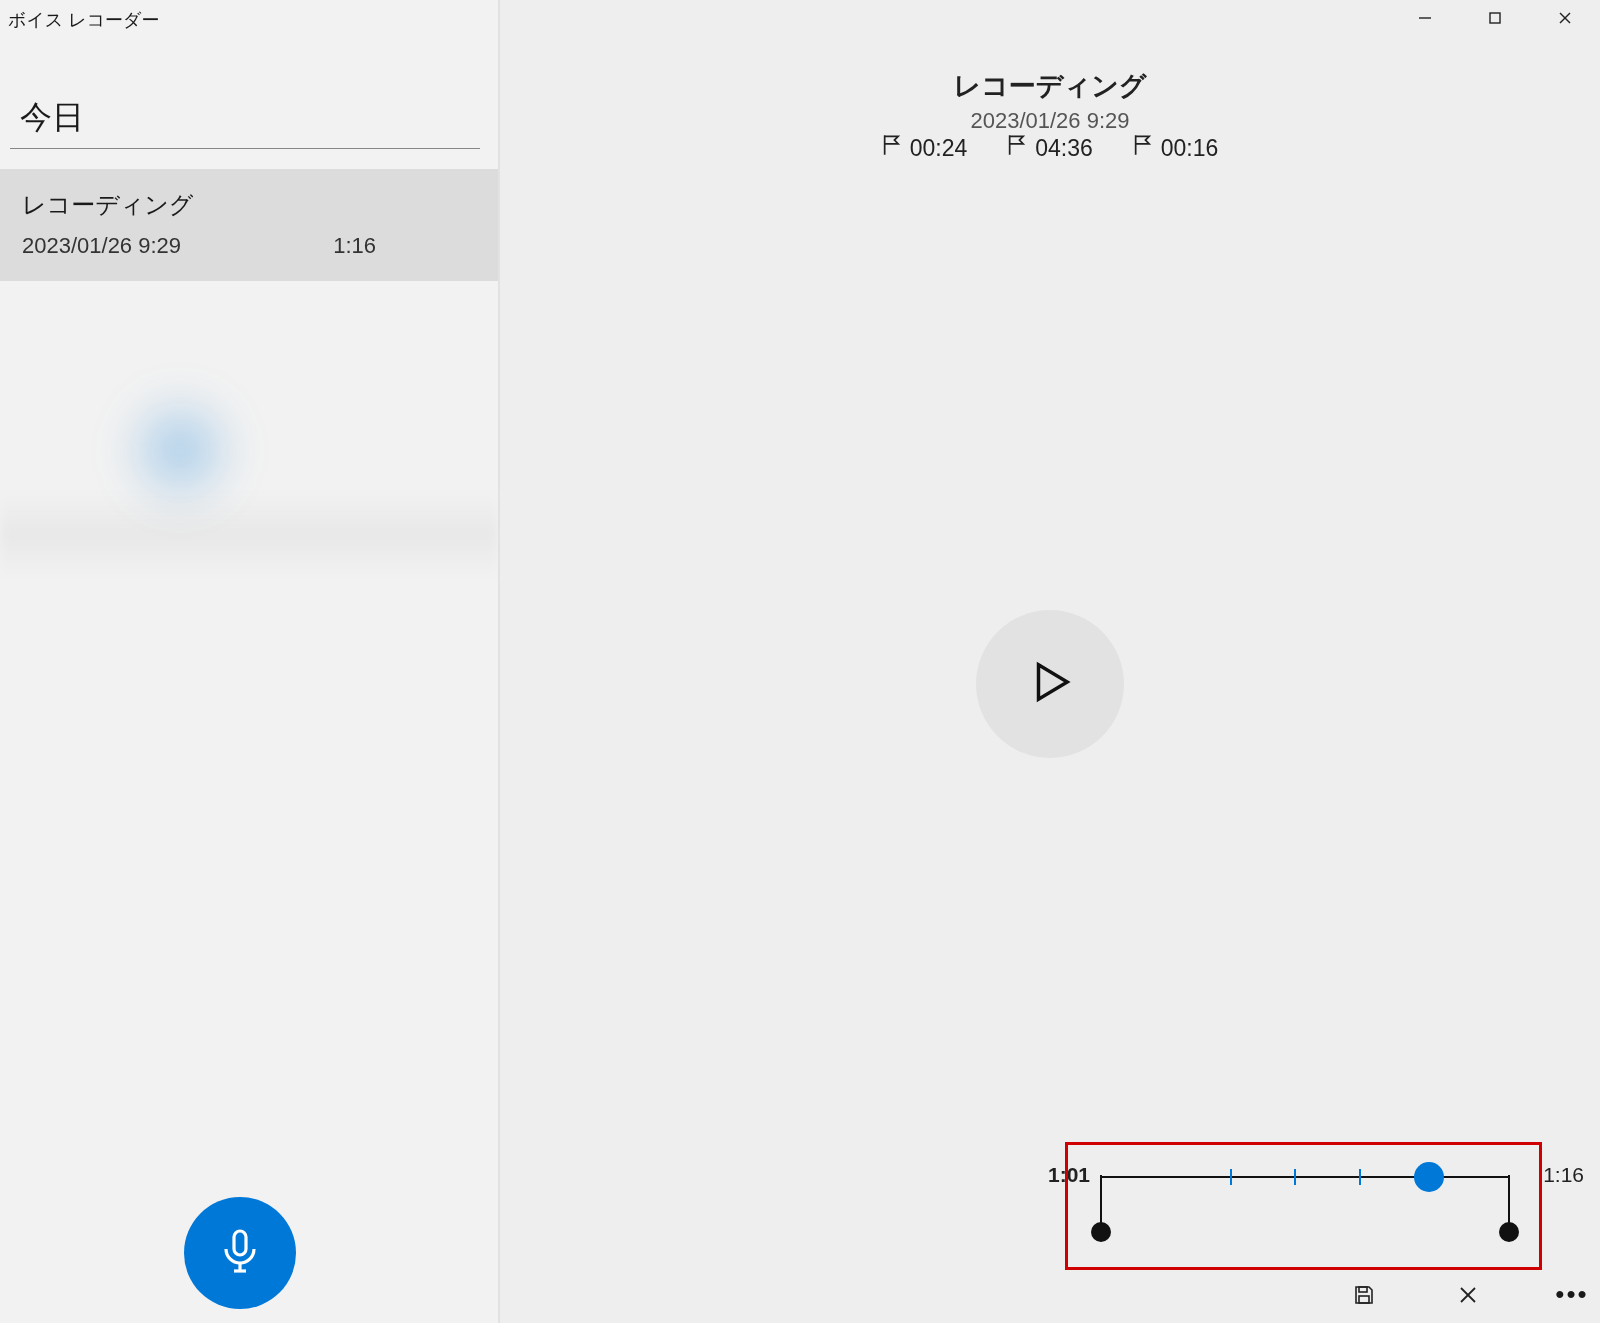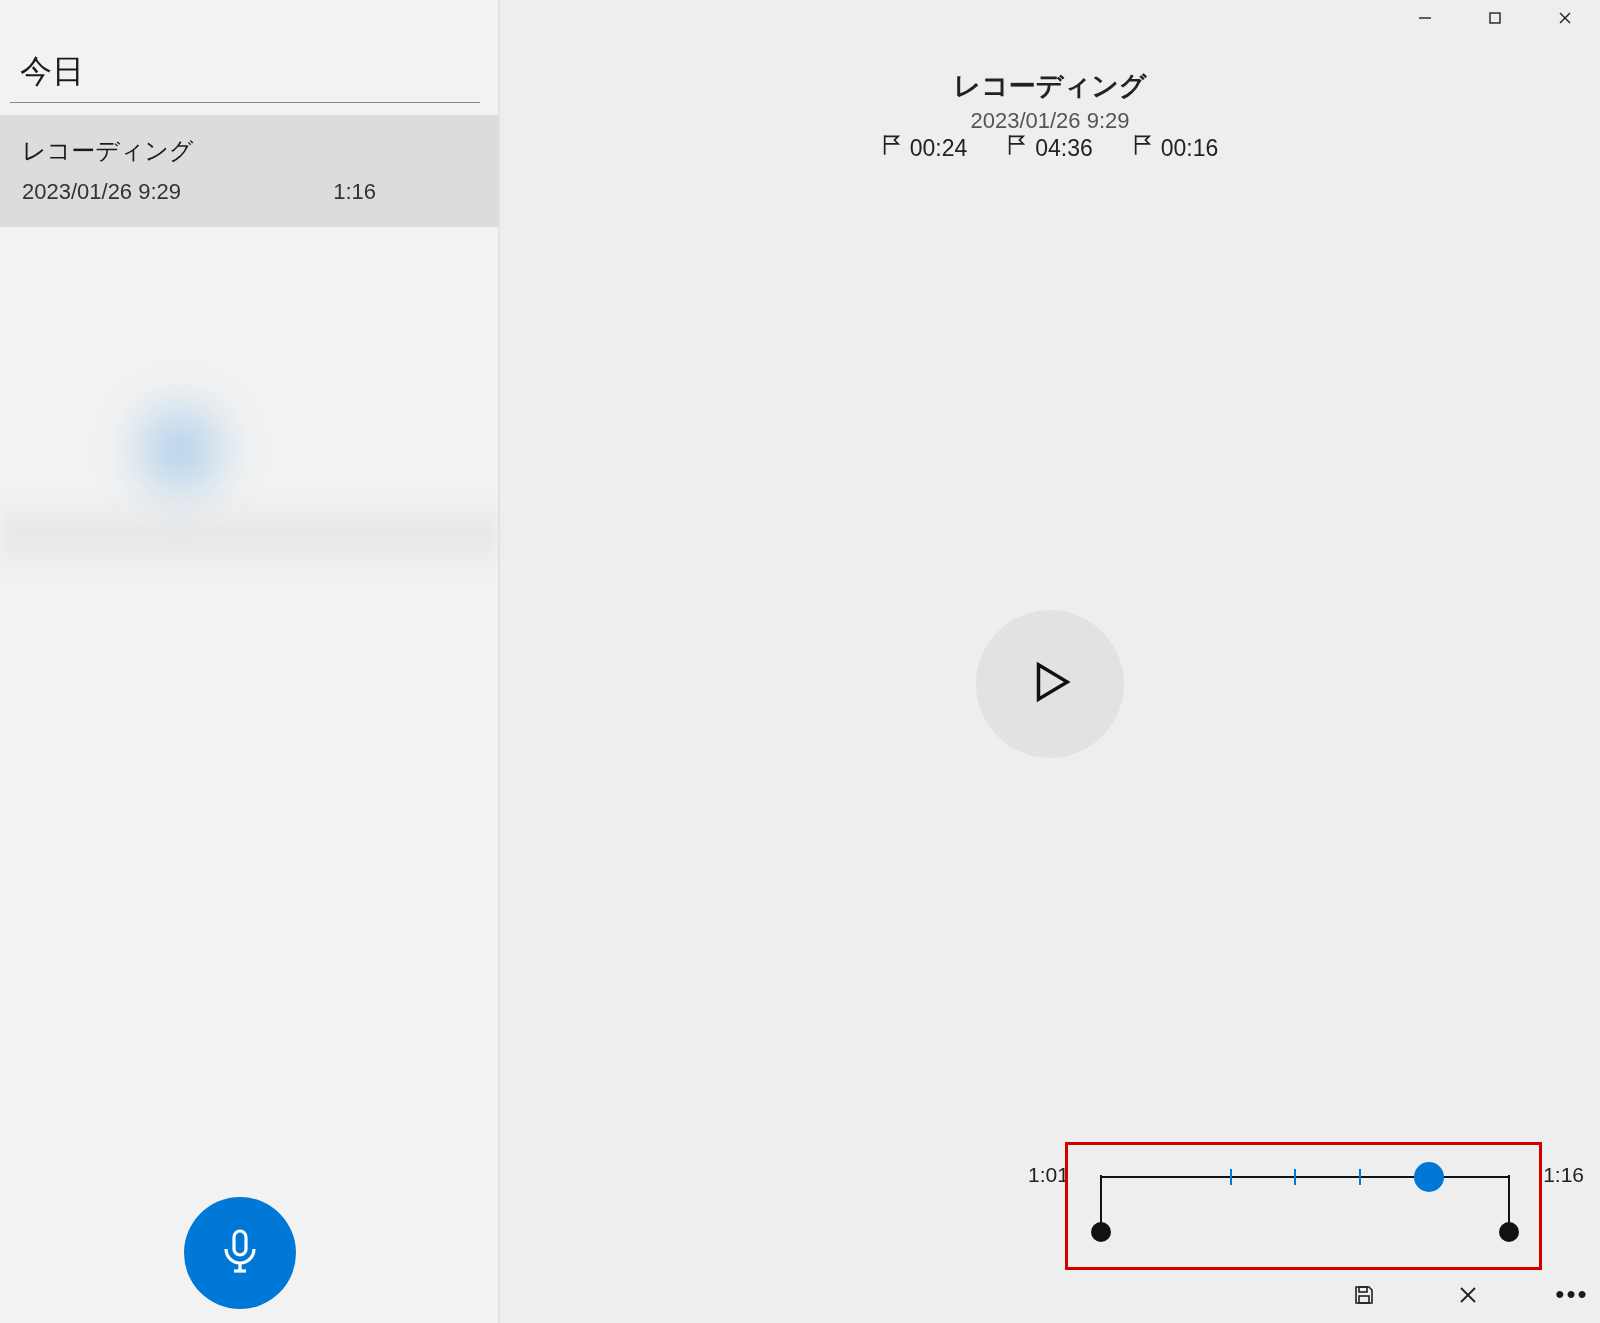--- a/index.html
+++ b/index.html
@@ -50,21 +50,21 @@
   }
   .app-title {
     font-size: 18px;
     padding: 8px 4px 6px 8px;
     color: #1a1a1a;
   }
   .section-header {
     font-size: 32px;
     font-weight: 400;
     padding: 50px 10px 8px 10px;
-    margin: 0 10px;
+    margin: 8px 10px;
     border-bottom: 1px solid #888;
     width: 450px;
   }
   .rec-item {
     margin-top: 12px;
     padding: 20px 22px 22px 22px;
     background: #dcdcdc;
     cursor: pointer;
   }
   .rec-item .rec-title {
@@ -175,21 +175,21 @@
     border: 3px solid #d10000;
     box-sizing: border-box;
     pointer-events: none;
   }
   .time-label {
     position: absolute;
     top: 1163px;
     font-size: 21px;
     color: #222;
   }
-  .time-left { left: 528px; }
+  .time-left { left: 548px; font-weight: bold; }
   .time-right { right: 16px; }
 
   .trim-track {
     position: absolute;
     left: 600px;
     right: 90px;
     top: 1176px;
     height: 2px;
     background: #111;
   }
@@ -253,20 +253,21 @@
 </style>
 </head>
 <body>
 
 <div class="app">
 
   <div class="sidebar">
     <div class="blurspot"></div>
     <div class="blurband"></div>
 
+    <div class="app-title">ボイス レコーダー</div>
 
     <div class="section-header">今日</div>
 
     <div class="rec-item">
       <div class="rec-title">レコーディング</div>
       <div class="rec-row">
         <span>2023/01/26 9:29</span>
         <span class="rec-dur">1:16</span>
       </div>
     </div>

